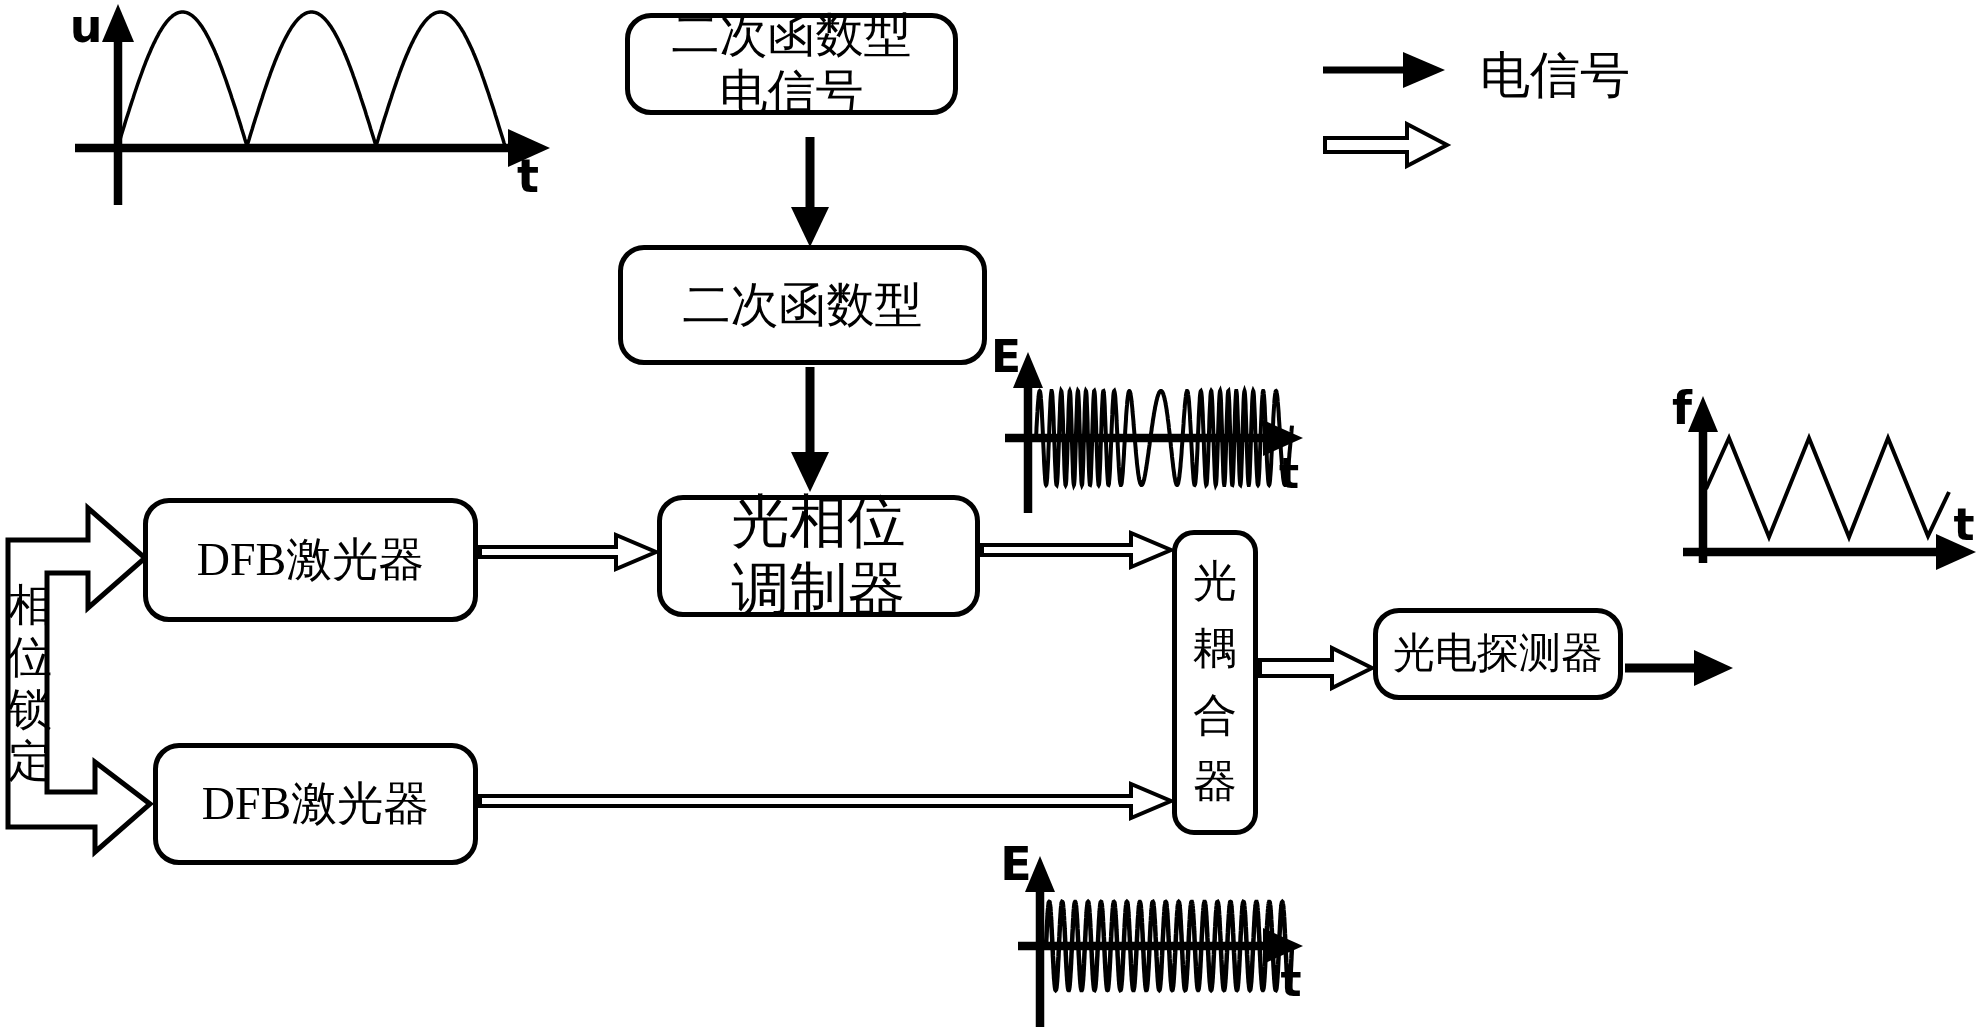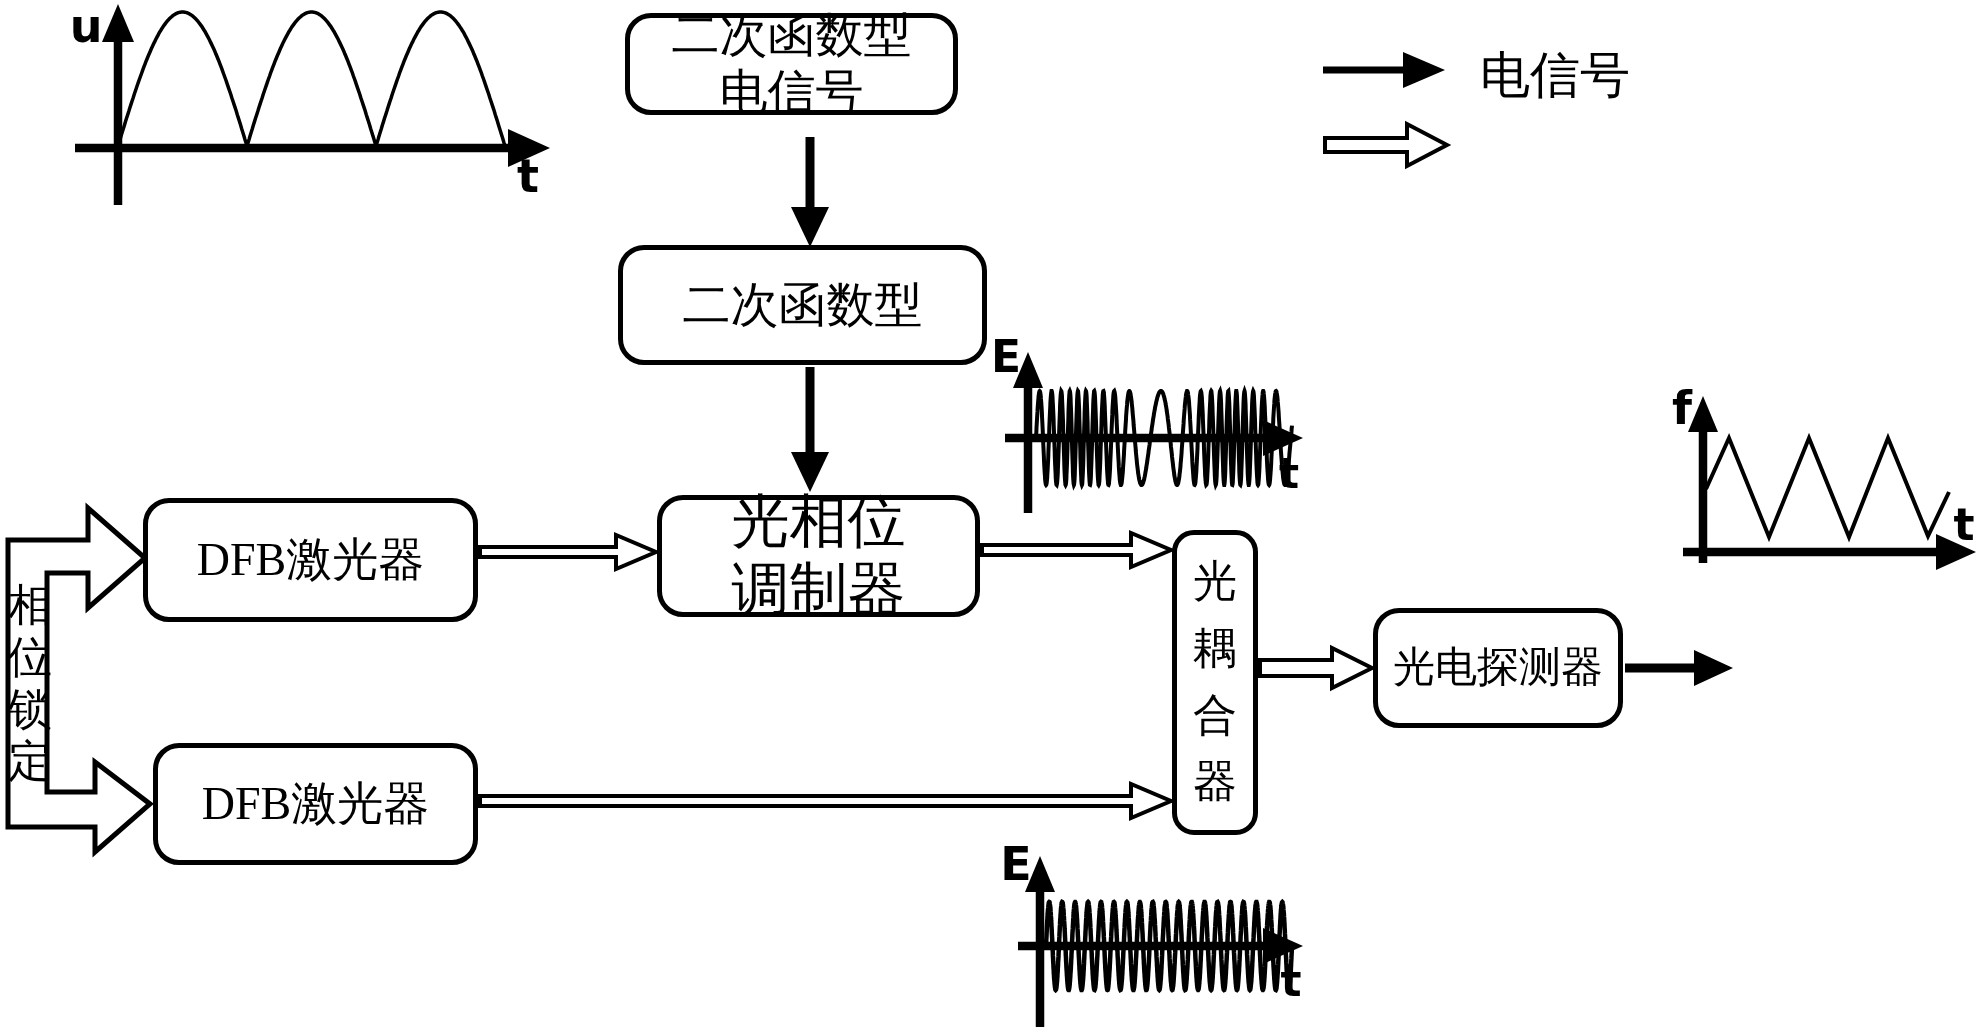--- a/index.html
+++ b/index.html
@@ -118,21 +118,21 @@
     <span>DFB激光器</span>
   </div>
 
   <div class="box" style="left:1172px;top:530px;width:86px;height:305px;font-size:44px;line-height:1.52;border-radius:22px;">
     <span>光</span>
     <span>耦</span>
     <span>合</span>
     <span>器</span>
   </div>
 
-  <div class="box" style="left:1373px;top:608px;width:250px;height:120px;font-size:42px;">
+  <div class="box" style="left:1373px;top:608px;width:250px;height:92px;font-size:42px;">
     <span>光电探测器</span>
   </div>
 
   <div class="lbl vstack" style="left:8px;top:580px;width:44px;font-size:44px;line-height:52px;text-align:center;">
     <span>相</span>
     <span>位</span>
     <span>锁</span>
     <span>定</span>
   </div>
 

